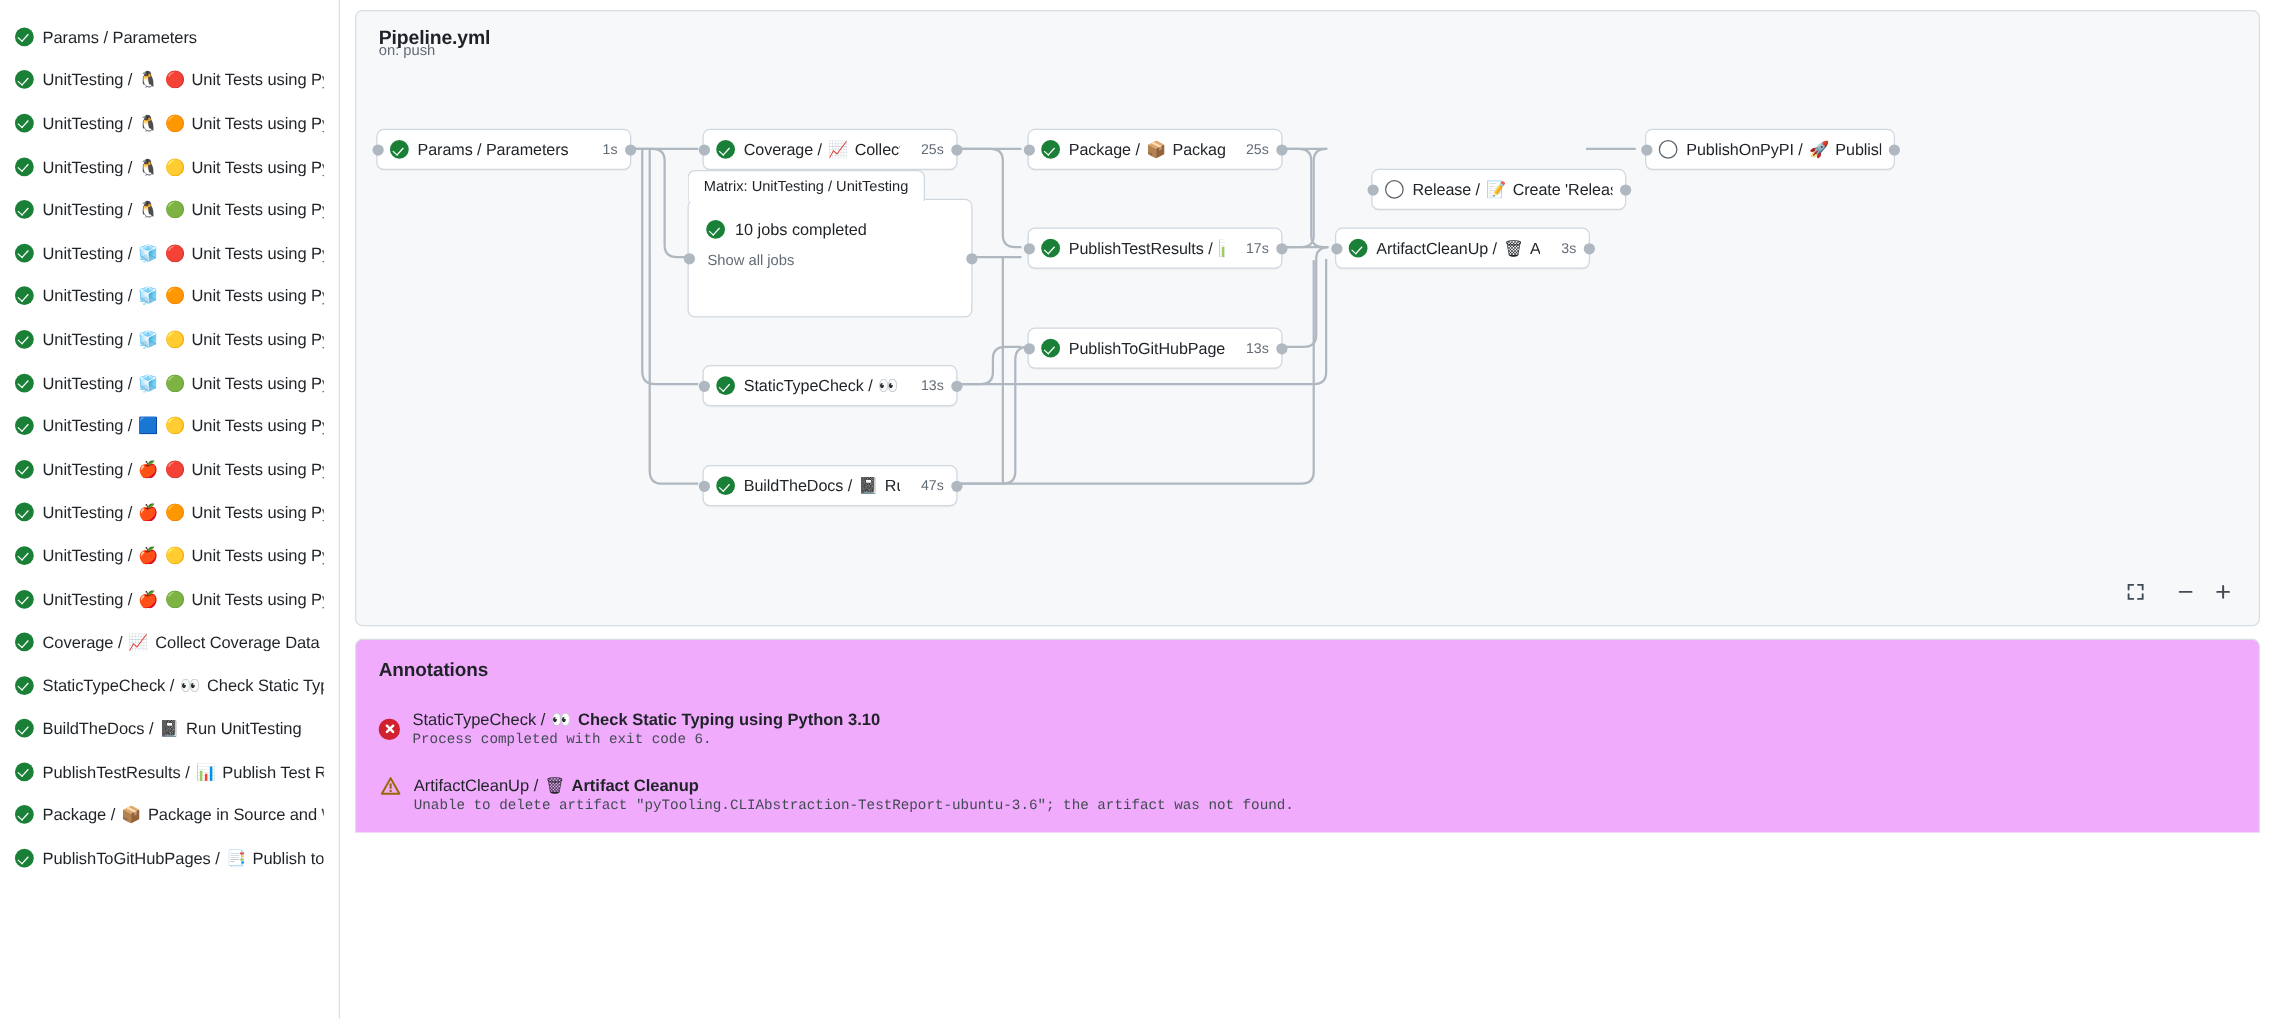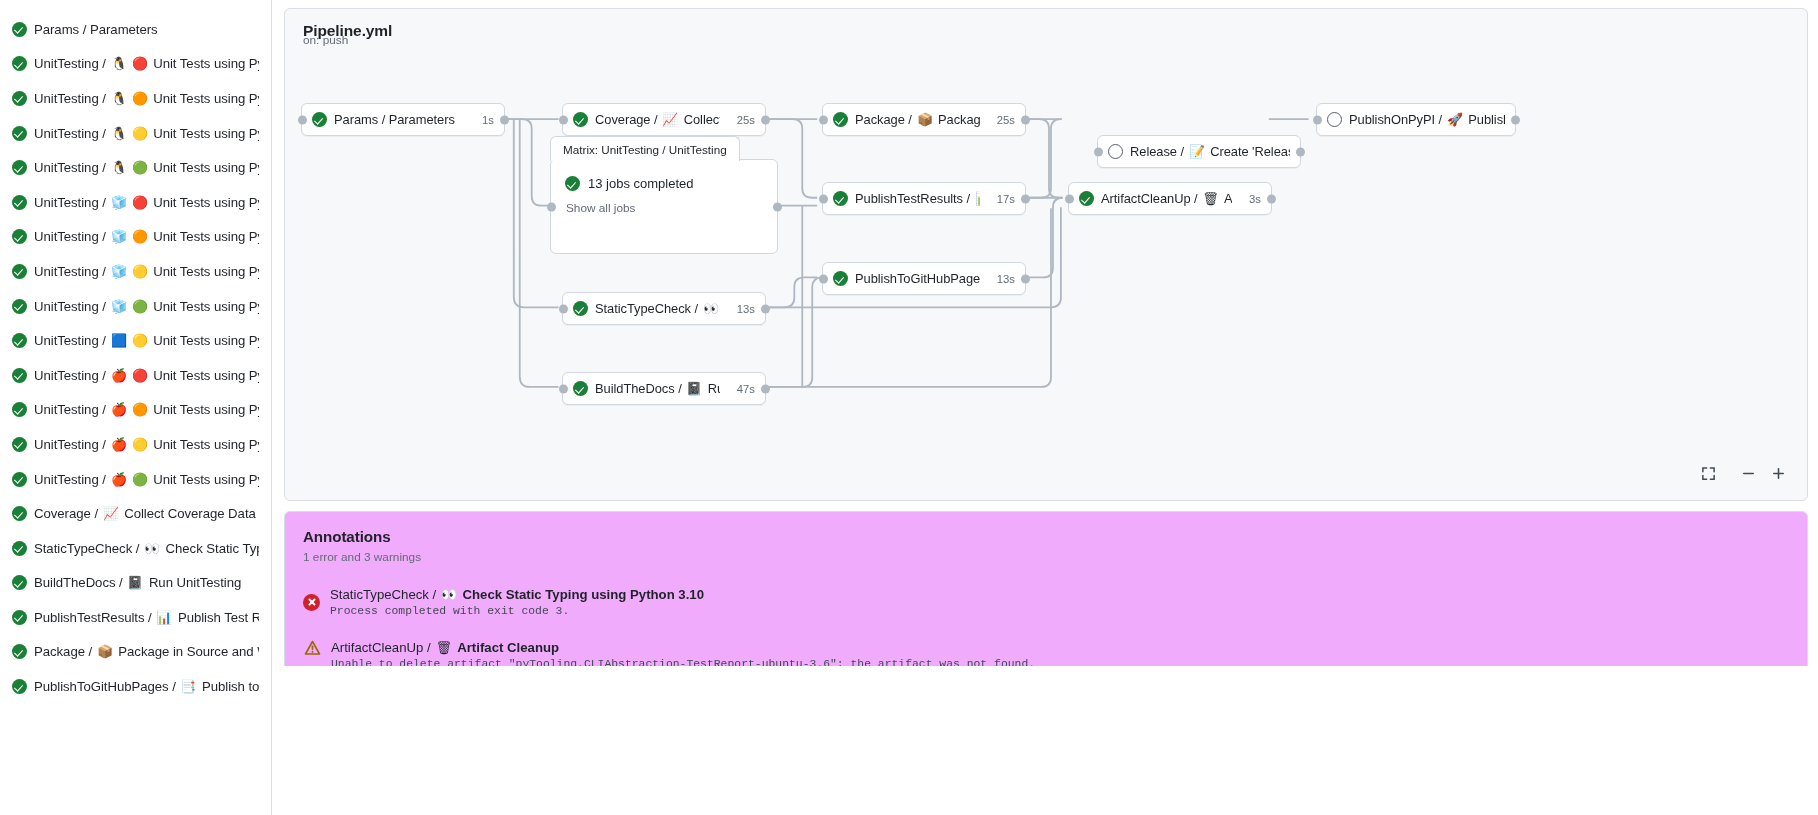--- a/index.html
+++ b/index.html
@@ -561,21 +561,21 @@
             <div class="matrix-tab">
               <span>Matrix: UnitTesting / UnitTesting</span>
             </div>
             <span class="port l" style="top:47px;"></span>
             <span class="port r" style="top:47px;"></span>
             <div class="matrix-body">
               <div class="matrix-row">
                 <span class="ic">
                   <span class="ic-success"></span>
                 </span>
-                <span>13 jobs completed</span>
+                <span>10 jobs completed</span>
               </div>
               <div class="matrix-link">Show all jobs</div>
             </div>
           </div>
         </div>
 
       <div class="zoom-ctrls">
         <div class="zbtn">
           <svg width="15" height="15" viewBox="0 0 16 16" fill="none" stroke="#424a53" stroke-width="1.6" stroke-linecap="round">
             <path d="M2 6 V2 H6"></path>
@@ -595,33 +595,32 @@
                 <path d="M3 8 H13"></path>
                 <path d="M8 3 V13"></path>
               </svg>
           </div>
         </div>
       </div>
     </section>
 
     <section class="annot-card">
       <div class="annot-title">Annotations</div>
-      <div class="annot-sub">1 error and 3 warnings</div>
       <div id="annot-list">
           <div class="annot-item">
             <span class="ic">
               <span class="ic-error"></span>
             </span>
             <div class="annot-body">
               <div class="annot-head">
                 <span>StaticTypeCheck / </span>
                 <span class="emo">👀</span>
                 <b>Check Static Typing using Python 3.10</b>
               </div>
-              <div class="annot-msg">Process completed with exit code 3.</div>
+              <div class="annot-msg">Process completed with exit code 6.</div>
             </div>
           </div>
           <div class="annot-item">
             <span class="ic ic-warn">
               <svg width="17" height="16" viewBox="0 0 16 16">
                 <path d="M8 1.5 L15 14 H1 Z" fill="none" stroke="#9a6700" stroke-width="1.6" stroke-linejoin="round"></path>
                 <rect x="7.2" y="5.6" width="1.6" height="4.4" rx="0.7" fill="#9a6700"></rect>
                 <circle cx="8" cy="11.7" r="0.95" fill="#9a6700"></circle>
               </svg>
             </span>

